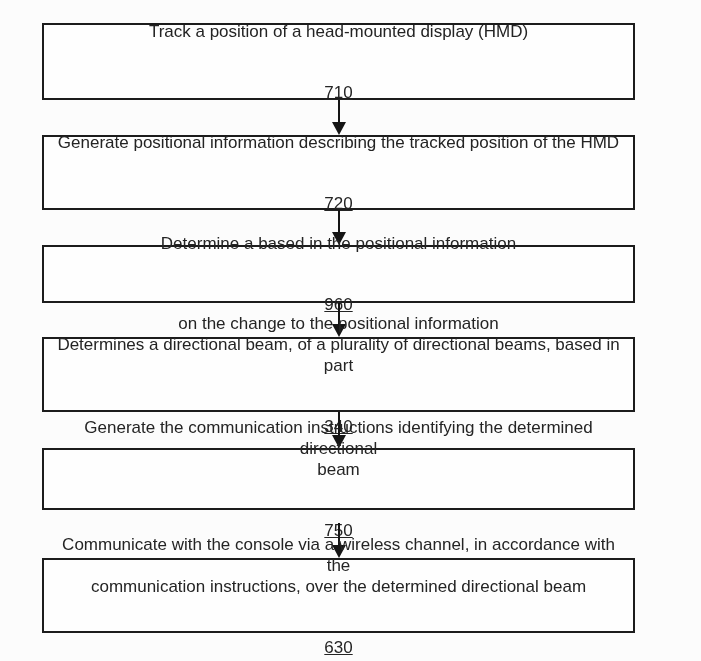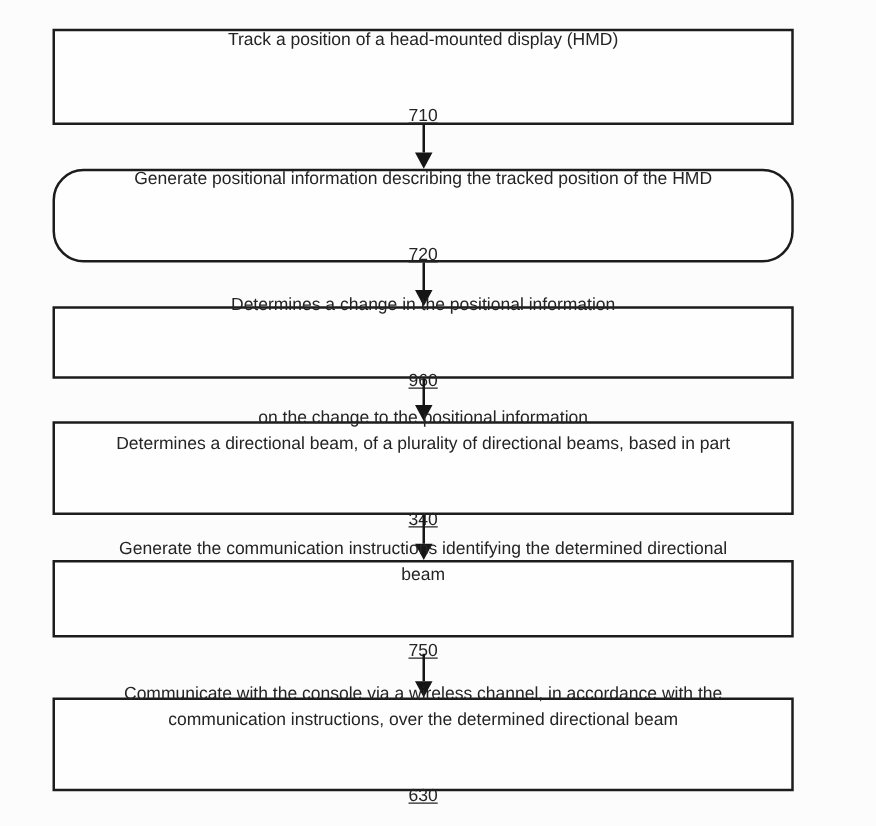--- a/index.html
+++ b/index.html
@@ -19,27 +19,27 @@
     left: 42px;
     width: 593px;
     box-sizing: border-box;
     border: 2px solid #1c1c1c;
     background: #fefefe;
     display: flex;
     flex-direction: column;
     align-items: center;
     justify-content: center;
     text-align: center;
-    font-size: 14px;
+    font-size: 17px;
     line-height: 21px;
     color: #242424;
     padding: 0 6px;
   }
   .s1 { top: 23px;  height: 77px; }
-  .s2 { top: 135px; height: 75px; border-radius: 25px; }
+  .s2 { top: 135px; height: 75px; }
   .s3 { top: 245px; height: 58px; }
   .s4 { top: 337px; height: 75px; }
   .s5 { top: 448px; height: 62px; }
   .s6 { top: 558px; height: 75px; }
   .num { text-decoration: underline; margin-top: 40px; }
   .arrow {
     position: absolute;
     left: 331px;
     width: 15px;
     display: flex;
@@ -83,21 +83,21 @@
     <div>Generate positional information describing the tracked position of the HMD</div>
     <div class="num">720</div>
   </div>
 
   <div class="arrow a2">
     <div class="arrow-line"></div>
     <div class="arrow-head"></div>
   </div>
 
   <div class="step s3">
-    <div>Determines a change in the positional information</div>
+    <div>Determine a based in the positional information</div>
     <div class="num">960</div>
   </div>
 
   <div class="arrow a3">
     <div class="arrow-line"></div>
     <div class="arrow-head"></div>
   </div>
 
   <div class="step s4">
     <div>on the change to the positional information</div>

